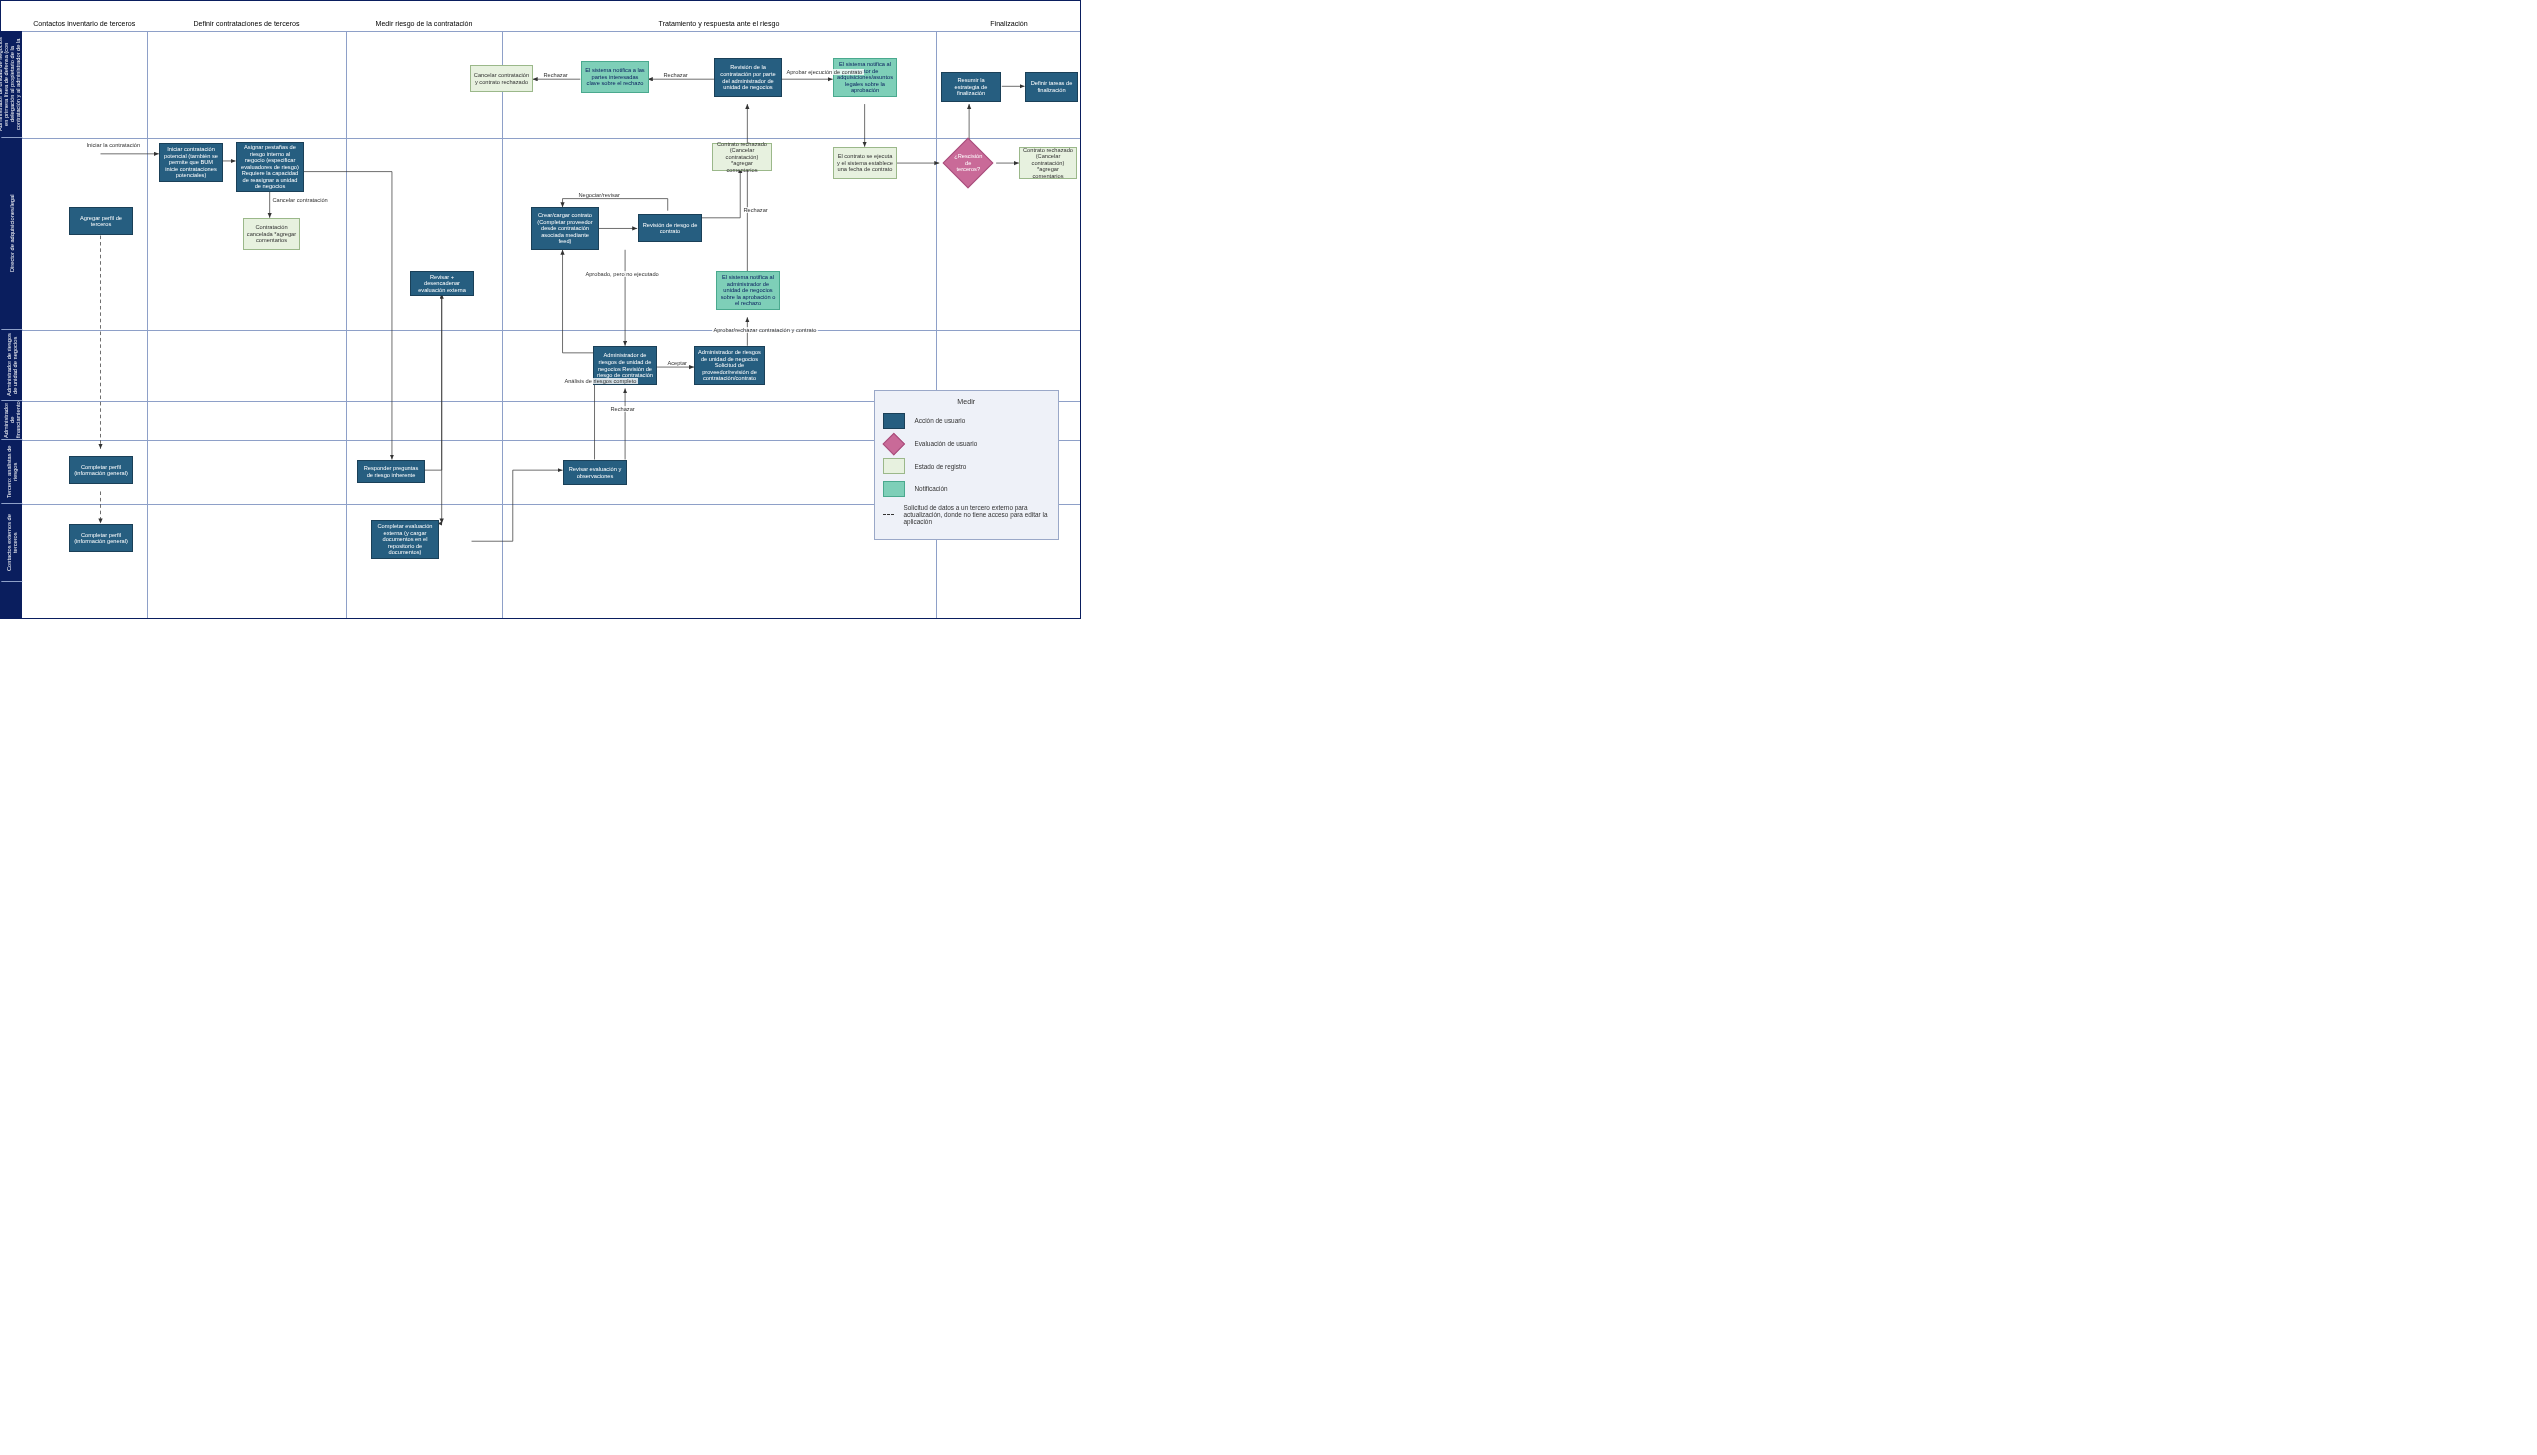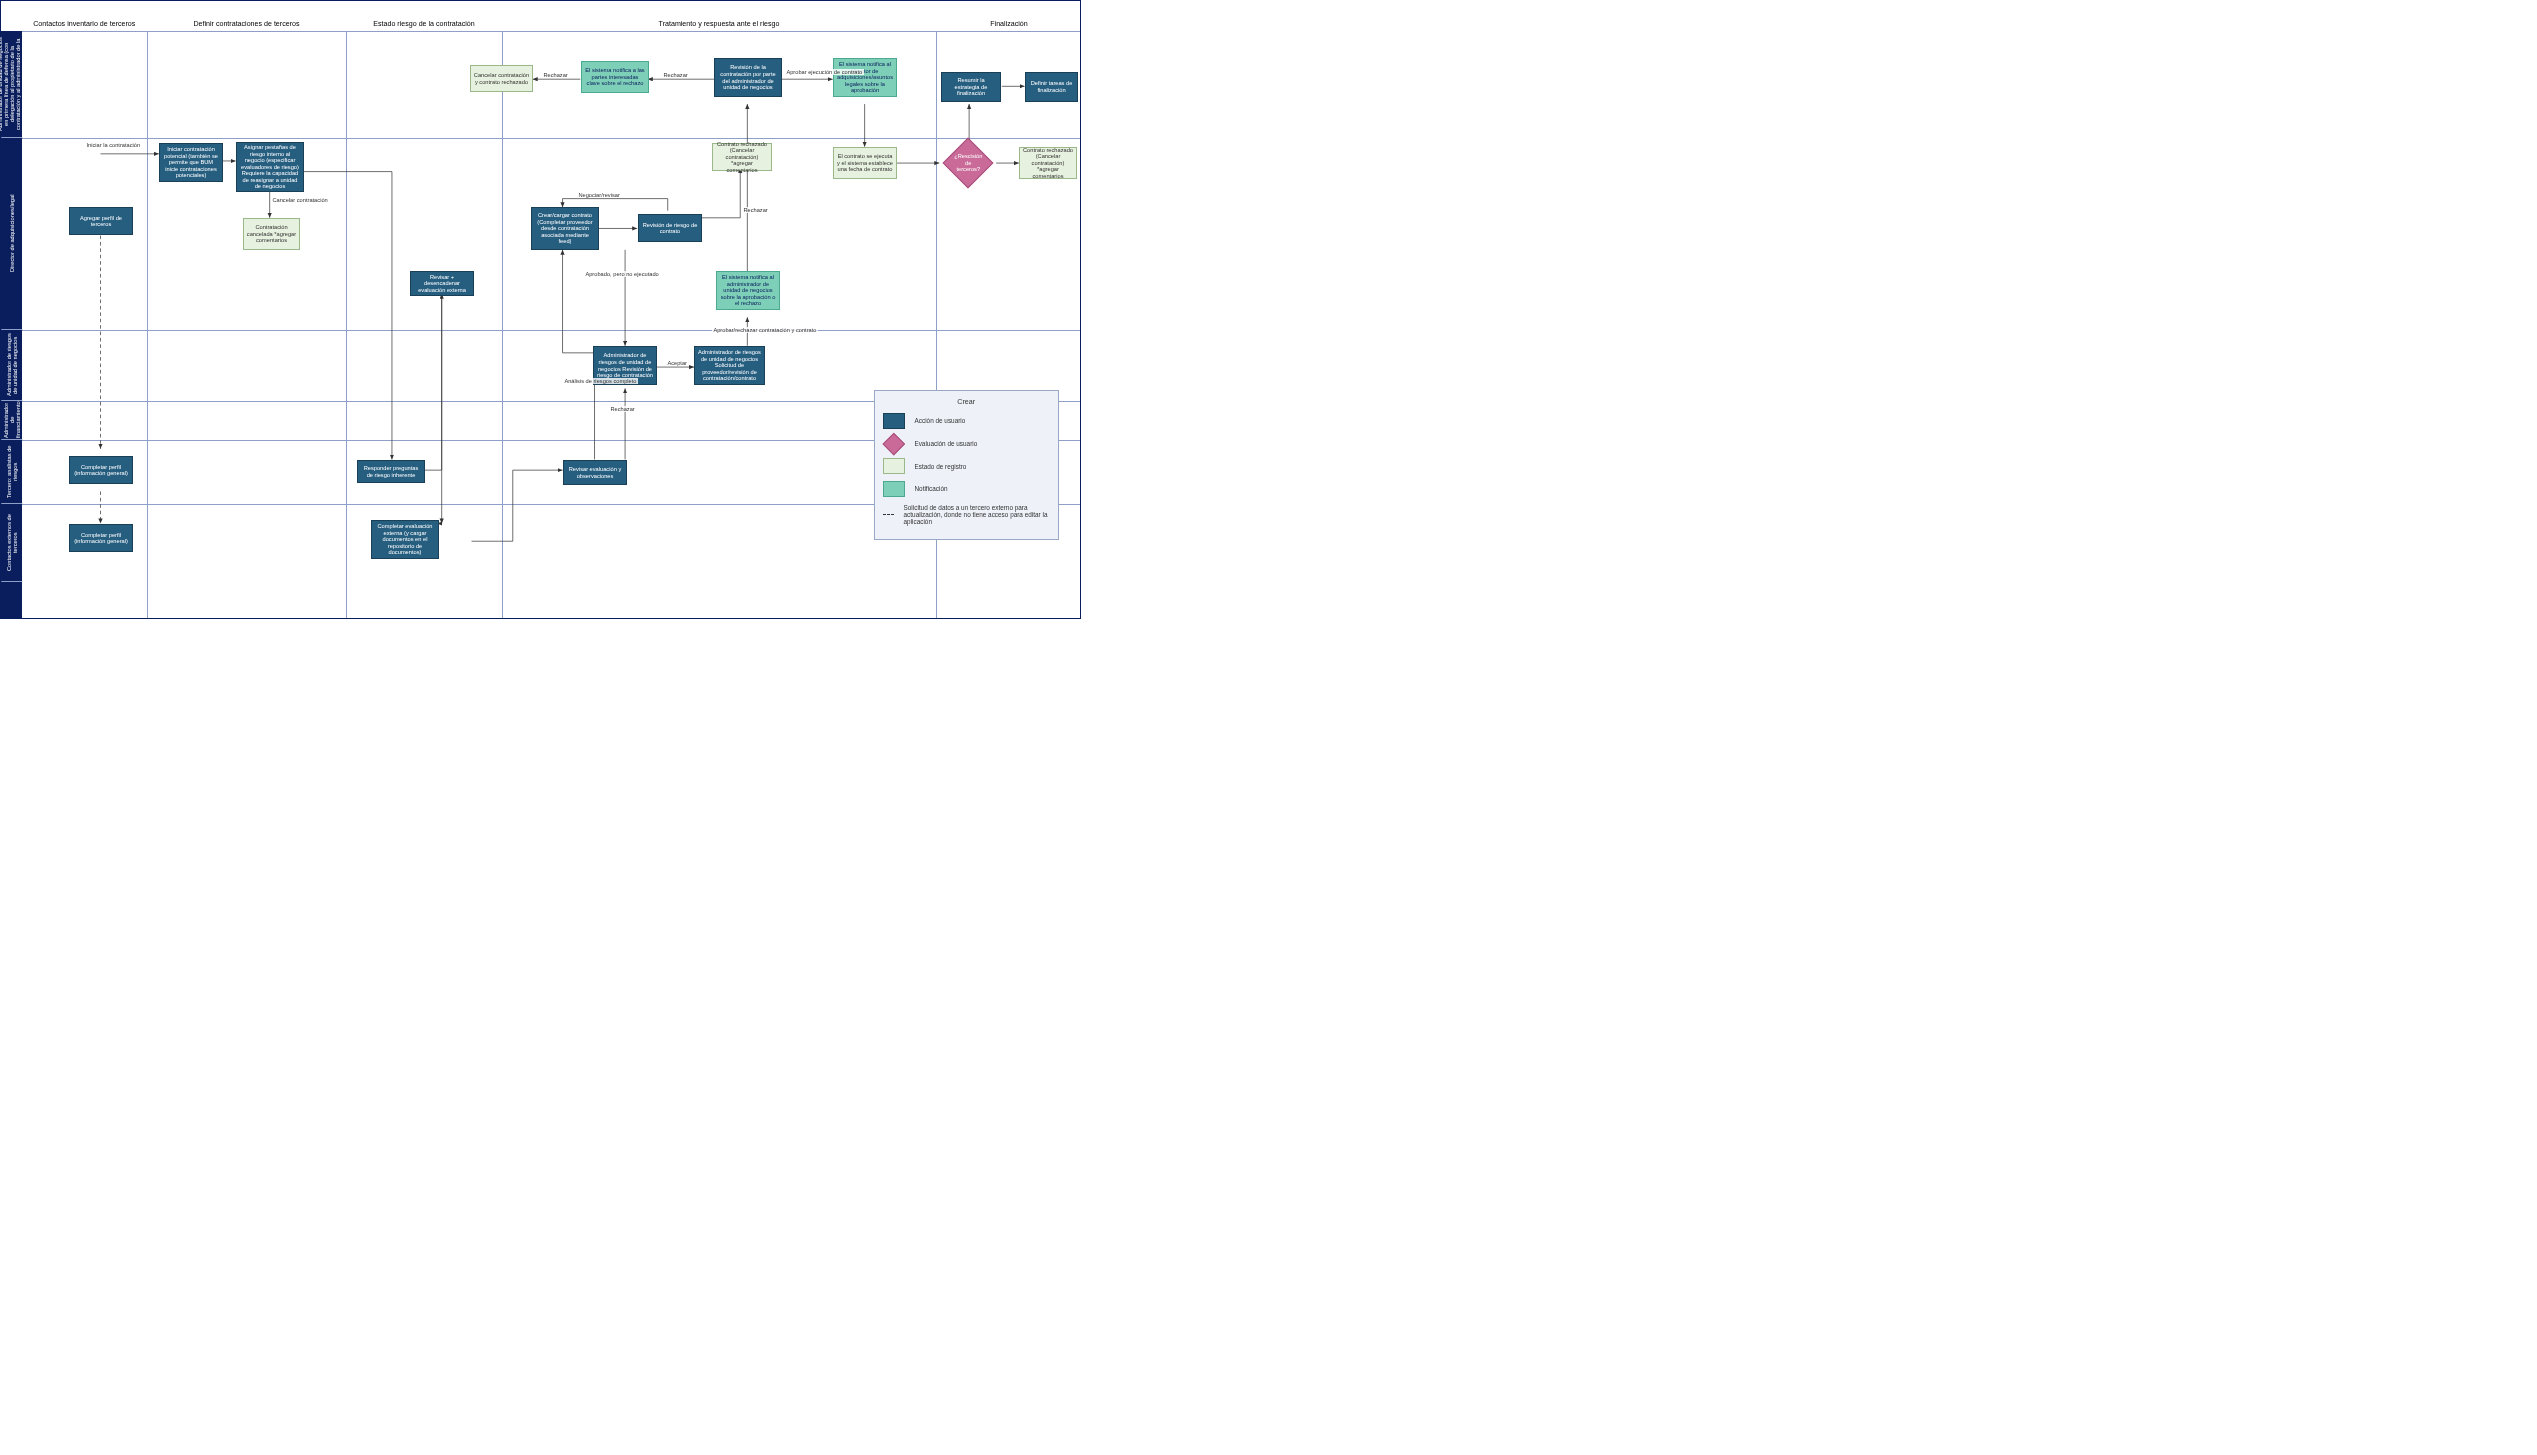--- a/index.html
+++ b/index.html
@@ -105,21 +105,21 @@
 </style>
 </head>
 <body>
 
 <div class="canvas">
 
 
   <div class="col-headers">
     <div class="col-header" style="left:21.3px;width:124px">Contactos inventario de terceros</div>
     <div class="col-header" style="left:146px;width:199px">Definir contrataciones de terceros</div>
-    <div class="col-header" style="left:345px;width:156px">Estado riesgo de la contratación</div>
+    <div class="col-header" style="left:345px;width:156px">Medir riesgo de la contratación</div>
     <div class="col-header" style="left:501px;width:434px">Tratamiento y respuesta ante el riesgo</div>
     <div class="col-header" style="left:935px;width:146px">Finalización</div>
   </div>
   <div class="col-line" style="left:146px"></div>
   <div class="col-line" style="left:345px"></div>
   <div class="col-line" style="left:501px"></div>
   <div class="col-line" style="left:935px"></div>
 
   <div class="lane-labels">
     <div class="lane-label" style="top:0;height:107px">Administrador de unidad de negocios en primera línea de defensa (con delegación al propietario de la contratación y al administrador de la contratación)</div>
@@ -238,21 +238,21 @@
   <div class="node state" style="left:832px;top:146px;width:64px;height:32px">El contrato se ejecuta y el sistema establece una fecha de contrato</div>
 
   <div class="node decision" style="left:949px;top:144px;width:36px;height:36px">
       <span>¿Rescisión de terceros?</span>
     </div>
   <div class="node state" style="left:1018px;top:146px;width:58px;height:32px">Contrato rechazado (Cancelar contratación) *agregar comentarios</div>
   <div class="node user-action" style="left:940px;top:71px;width:60px;height:30px">Resumir la estrategia de finalización</div>
   <div class="node user-action" style="left:1024px;top:71px;width:53px;height:30px">Definir tareas de finalización</div>
 
   <div class="legend">
-    <h4>Crear</h4>
+    <h4>Medir</h4>
     <div class="legend-row">
       <div class="sw user-action"></div>
         <span>Acción de usuario</span>
     </div>
     <div class="legend-row">
       <div class="sw-diamond decision"></div>
         <span>Evaluación de usuario</span>
     </div>
     <div class="legend-row">
       <div class="sw state"></div>

